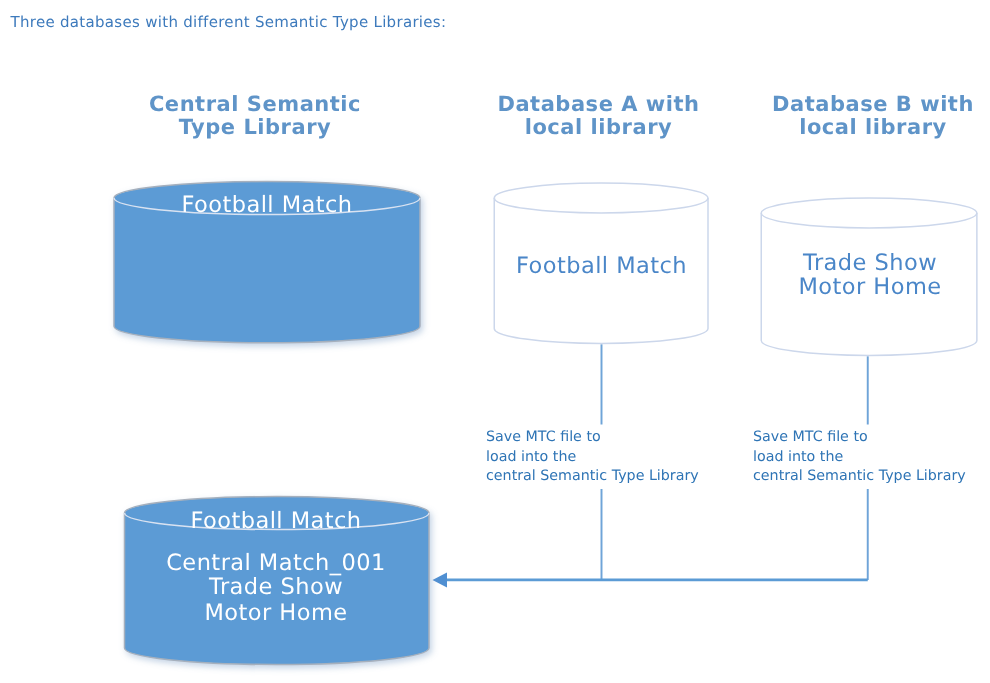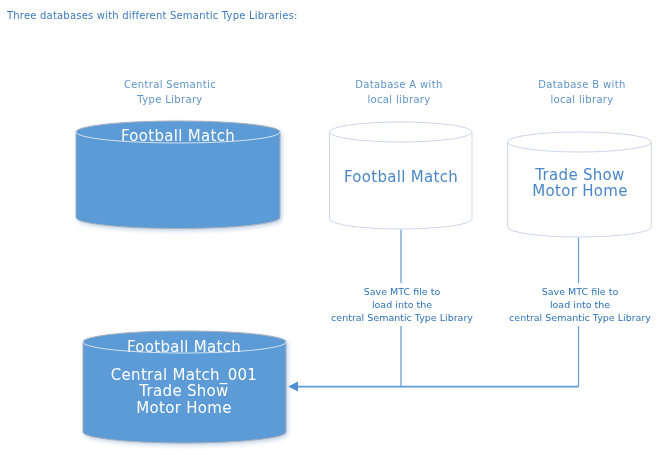--- a/index.html
+++ b/index.html
@@ -12,44 +12,45 @@
   }
   .canvas { position: absolute; left: 0; top: 0; width: 660px; height: 455px; }
   svg.shapes { position: absolute; left: 0; top: 0; width: 660px; height: 455px; }
   .txt { position: absolute; white-space: pre-line; }
   .title {
     left: 7px; top: 10px;
     font-size: 10px; letter-spacing: 0.2px;
     color: #3d7abc;
   }
   .col-header {
-    top: 78px; width: 200px;
+    top: 63px; width: 200px;
     margin-left: -100px;
     text-align: center;
-    font-size: 10px; line-height: 14.5px; letter-spacing: 0.35px;
+    font-size: 14px; line-height: 14.5px; letter-spacing: 0.35px;
     color: #5f94c8;
+    font-weight: bold;
   }
   .hdr-central  { left: 170px; }
   .hdr-dba      { left: 399px; }
   .hdr-dbb      { left: 582px; }
   .cyl-label {
     width: 220px; margin-left: -110px; text-align: center;
     font-size: 15px; letter-spacing: 0.3px;
   }
   .lbl-central { left: 178px; top: 127px; color: #ffffff; }
   .lbl-dba     { left: 401px; top: 168px; color: #4a86c8; }
   .lbl-dbb     { left: 580px; top: 168px; color: #4a86c8; line-height: 15.5px; }
   .lbl-result-lid { left: 184px; top: 338px; color: #ffffff; }
   .lbl-result-body {
     left: 184px; top: 367px; color: #ffffff;
     line-height: 16.3px;
   }
   .note {
     top: 283px; width: 156px;
-    text-align: center;
+    text-align: left;
     font-size: 9.5px; line-height: 13px;
     color: #2e74b5;
     background: #ffffff;
     padding: 2px 0;
   }
   .note-a { left: 402px; margin-left: -78px; }
   .note-b { left: 580px; margin-left: -78px; }
 </style>
 </head>
 <body>

